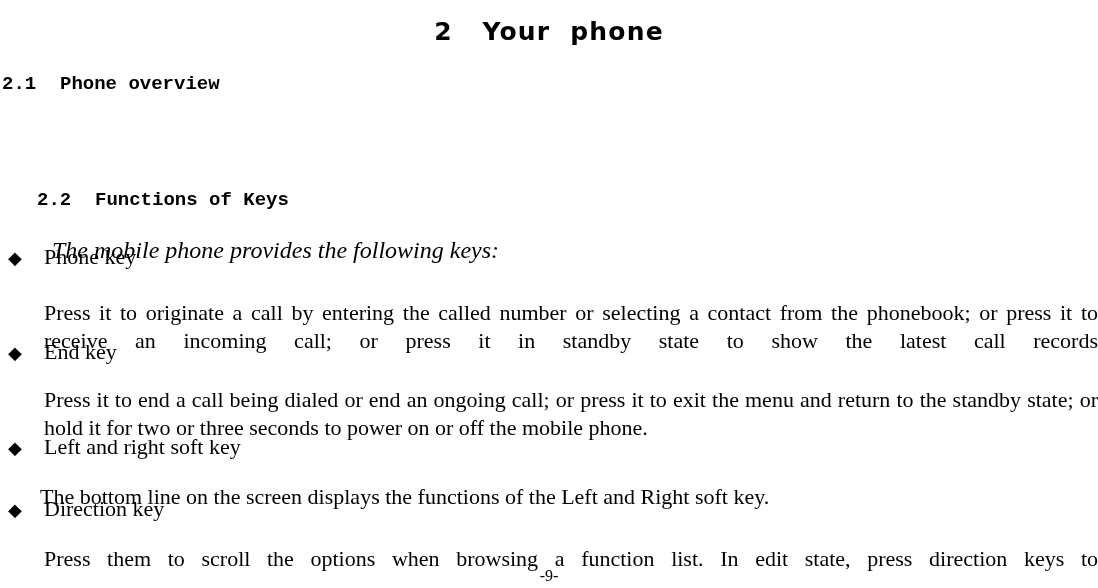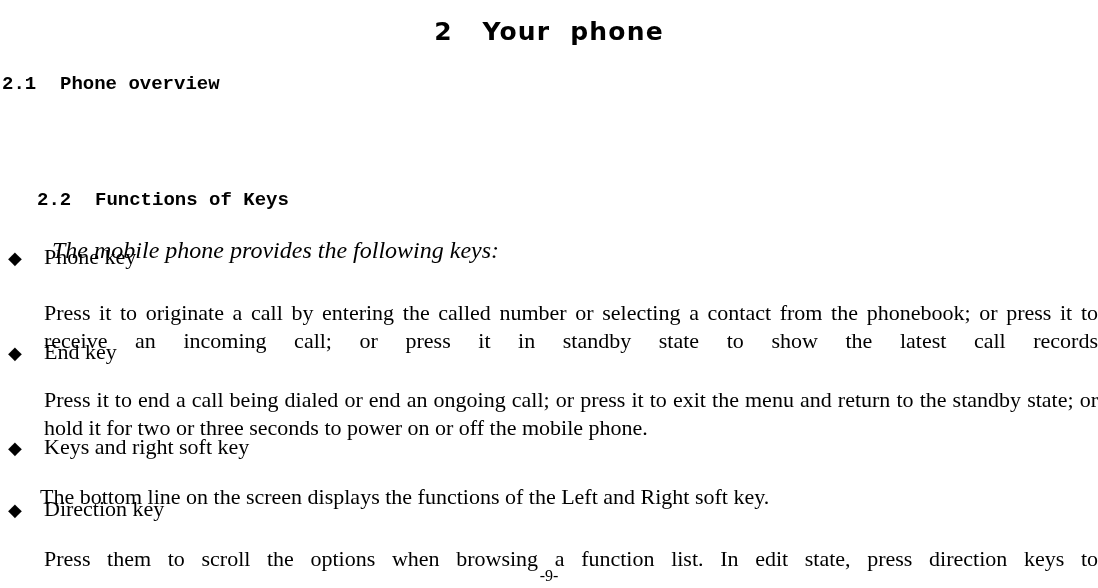--- a/index.html
+++ b/index.html
@@ -164,21 +164,21 @@
   <p class="body-para last-justify" id="para-dial">Press it to originate a call by entering the called number or selecting a contact from the phonebook; or press it to receive an incoming call; or press it in standby state to show the latest call records</p>
 
   <div class="bullet-row" id="bullet-end">
     <span class="bullet-mark">◆</span>
     <span class="bullet-label">End key</span>
   </div>
   <p class="body-para" id="para-end">Press it to end a call being dialed or end an ongoing call; or press it to exit the menu and return to the standby state; or hold it for two or three seconds to power on or off the mobile phone.</p>
 
   <div class="bullet-row" id="bullet-soft">
     <span class="bullet-mark">◆</span>
-    <span class="bullet-label">Keys and right soft key</span>
+    <span class="bullet-label">Left and right soft key</span>
   </div>
   <p class="body-para no-justify" id="para-soft">The bottom line on the screen displays the functions of the Left and Right soft key.</p>
 
   <div class="bullet-row" id="bullet-direction">
     <span class="bullet-mark">◆</span>
     <span class="bullet-label">Direction key</span>
   </div>
   <p class="body-para last-justify" id="para-direction">Press them to scroll the options when browsing a function list. In edit state, press direction keys to</p>
 
   <div class="page-footer">-9-</div>

